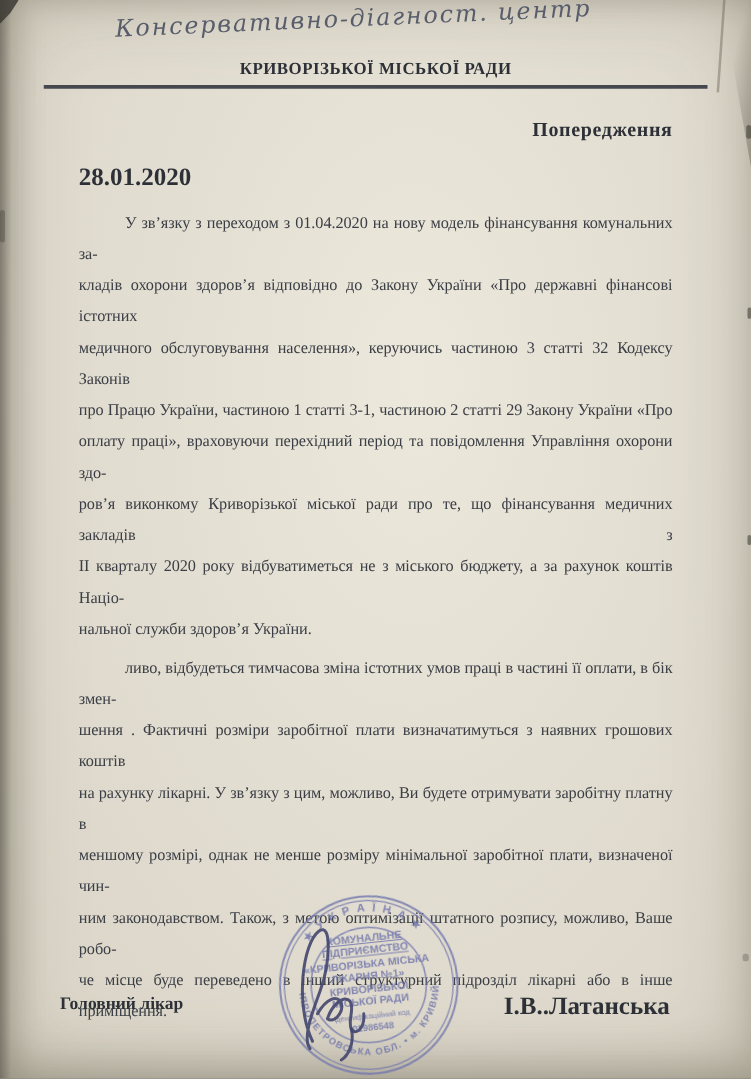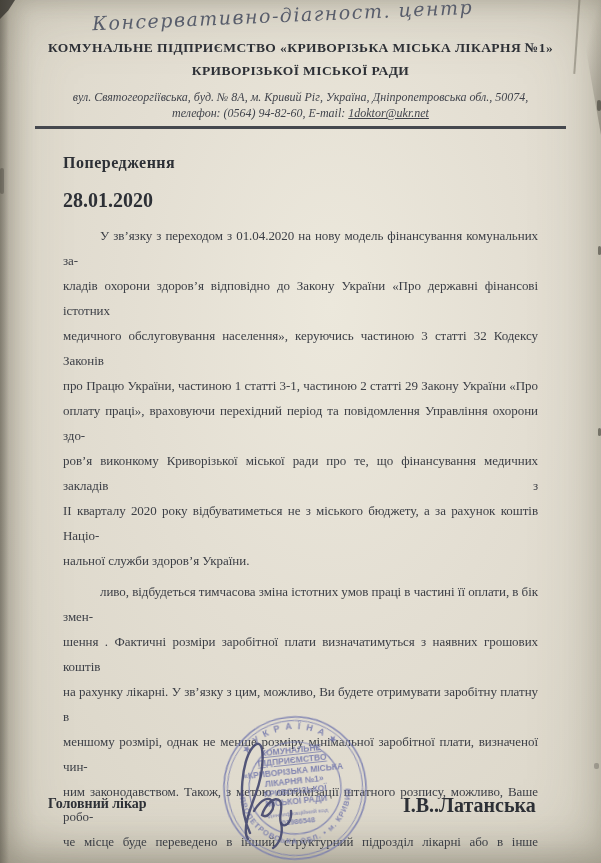--- a/index.html
+++ b/index.html
@@ -32,21 +32,21 @@
     transform:rotate(-2.5deg);white-space:nowrap;
   }
   
   .content{padding:40px 63px 0;}
   .org1,.org2{text-align:center;font-weight:bold;font-size:13.5px;color:#2d3036;letter-spacing:.4px;white-space:nowrap;margin:0 -18px;}
   .org2{margin-top:7px;}
   .addr{margin:10px -24px 0;text-align:center;font-style:italic;font-size:12px;line-height:16px;color:#41444c;}
   .email{color:#41444c;text-decoration:underline;cursor:pointer;}
   .rule{border-bottom:3px solid #45484e;margin:5px -28px 0;}
   
-  .title{margin:25px 0 0;text-align:left;font-weight:bold;font-size:16px;color:#2d3036;letter-spacing:.5px;}
+  .title{margin:25px 0 0;text-align:right;font-weight:bold;font-size:16px;color:#2d3036;letter-spacing:.5px;}
   .date{margin-top:17px;font-weight:bold;font-size:20px;color:#2d3036;}
   
   .bodytext{margin-top:11px;font-size:13px;line-height:25px;letter-spacing:-.05px;}
   .para{margin:0 0 6px;}
   .para .line{text-align:justify;text-align-last:justify;white-space:normal;}
   .para .line:first-child{text-indent:37px;}
   .para .line:last-child{text-align-last:left;}
   
   .sig-left{position:absolute;left:48px;top:796px;font-weight:bold;font-size:14px;color:#2d3036;}
   .sig-right{position:absolute;left:403px;top:794px;font-weight:bold;font-size:20px;color:#2d3036;}
@@ -74,26 +74,21 @@
   <div class="speck s2"></div>
   <div class="speck s3"></div>
   <div class="speck s4"></div>
   <div class="speck s5"></div>
 
   <div class="hand-note">Консервативно-діагност. центр</div>
 
   <div class="content">
 
     <header>
-      <div class="org1">КОМУНАЛЬНЕ ПІДПРИЄМСТВО «КРИВОРІЗЬКА МІСЬКА ЛІКАРНЯ №1»</div>
       <div class="org2">КРИВОРІЗЬКОЇ МІСЬКОЇ РАДИ</div>
-      <div class="addr">
-        <span>вул. Святогеоргіївська, буд. № 8А, м. Кривий Ріг, Україна,   Дніпропетровська обл., 50074,</span><br>
-        <span>телефон:  (0564) 94-82-60, E-mail: </span><span class="email">1doktor@ukr.net</span>
-      </div>
       <div class="rule"></div>
     </header>
 
     <h1 class="title">Попередження</h1>
     <div class="date">28.01.2020</div>
 
     <section class="bodytext">
       <div class="para">
           <div class="line">У зв’язку з переходом  з 01.04.2020 на нову модель фінансування комунальних за-</div>
           <div class="line">кладів охорони здоров’я відповідно до Закону України «Про державні фінансові істотних</div>

